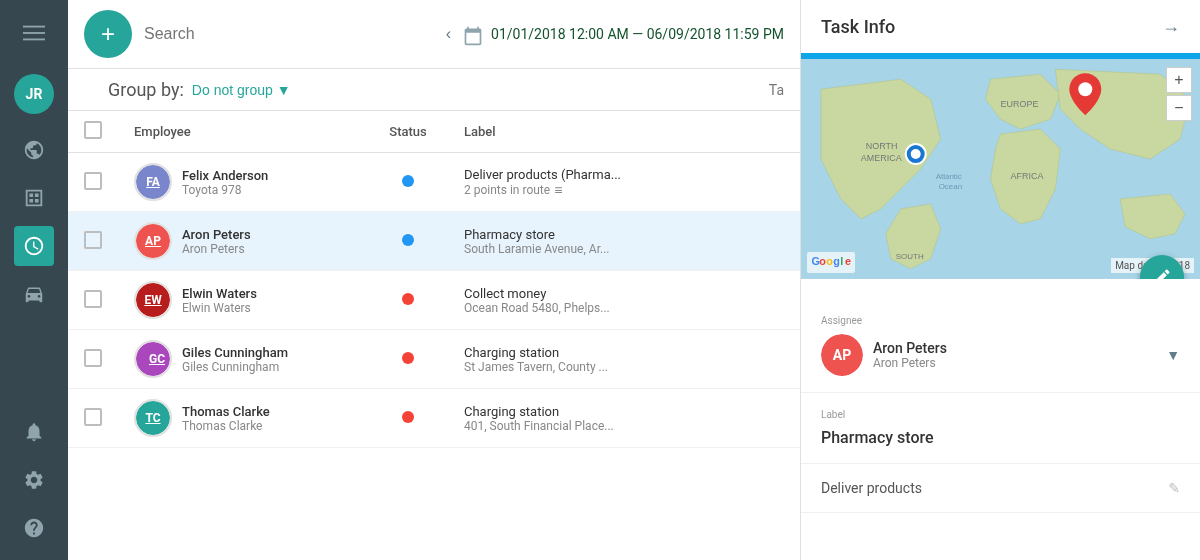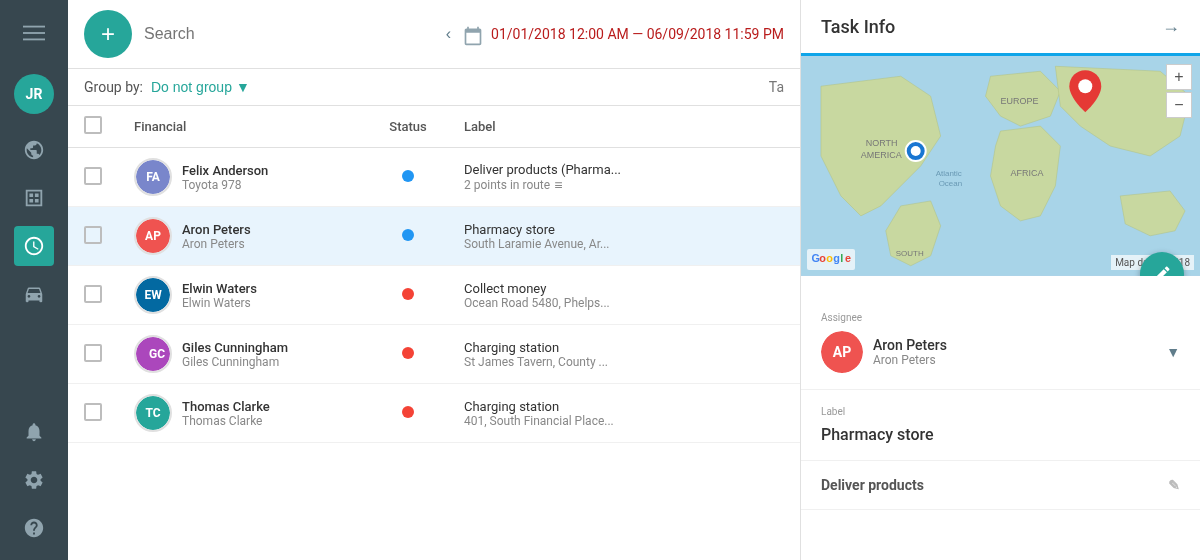--- a/index.html
+++ b/index.html
@@ -100,31 +100,31 @@
     }
     .nav-arrow {
       background: none;
       border: none;
       cursor: pointer;
       color: #607d8b;
       font-size: 16px;
       padding: 4px;
     }
     .calendar-icon { color: #90a4ae; font-size: 20px; }
-    .date-range { font-size: 14px; color: #b91c1c; }
+    .date-range { font-size: 14px; color: #14532d; }
 
     
     .toolbar {
       display: flex;
       align-items: center;
       padding: 10px 16px;
       border-bottom: 1px solid #e0e0e0;
       gap: 8px;
     }
-    .group-by-label { font-size: 14px; color: #555; }
+    .group-by-label { font-size: 18px; color: #555; margin-left: 24px; }
     .group-by-select {
       display: flex;
       align-items: center;
       gap: 4px;
       cursor: pointer;
       font-size: 14px;
       color: #26a69a;
       border: none;
       background: none;
     }
@@ -179,20 +179,21 @@
     .employee-avatar-img {
       width: 100%;
       height: 100%;
       border-radius: 50%;
       display: flex;
       align-items: center;
       justify-content: center;
       font-size: 12px;
       font-weight: bold;
       color: white;
+      text-decoration: underline;
     }
     .employee-name { font-weight: 500; color: #333; font-size: 13px; text-align: center; }
     .employee-sub { color: #888; font-size: 12px; }
 
     .status-dot {
       width: 12px;
       height: 12px;
       border-radius: 50%;
       display: inline-block;
       margin: auto;
@@ -213,21 +214,21 @@
       display: flex;
       flex-direction: column;
       flex-shrink: 0;
       overflow-y: auto;
     }
     .panel-header {
       display: flex;
       align-items: center;
       justify-content: space-between;
       padding: 16px 20px;
-      border-bottom: 3px solid #0ea5e9;
+      border-bottom: 6px solid #0ea5e9;
     }
     .panel-title { font-size: 18px; font-weight: 500; color: #333; }
     .panel-close-btn {
       background: none;
       border: none;
       cursor: pointer;
       color: #607d8b;
       font-size: 18px;
     }
 
@@ -320,21 +321,21 @@
       overflow: hidden;
       flex-shrink: 0;
     }
     .assignee-info { flex: 1; }
     .assignee-name { font-size: 14px; font-weight: 500; color: #333; }
     .assignee-sub { font-size: 12px; color: #888; }
     .dropdown-arrow { color: #607d8b; font-size: 14px; cursor: pointer; }
 
     .label-value { font-size: 16px; font-weight: 500; color: #333; }
 
-    .description-row { display: flex; justify-content: space-between; align-items: flex-start; font-weight: bold; }
+    .description-row { display: flex; justify-content: space-between; align-items: flex-start; }
     .description-text { font-size: 14px; color: #555; }
     .edit-icon { color: #bbb; cursor: pointer; font-size: 14px; }
 
     
     ::-webkit-scrollbar { width: 4px; }
     ::-webkit-scrollbar-track { background: #f1f1f1; }
     ::-webkit-scrollbar-thumb { background: #ccc; border-radius: 2px; }
   </style>
 </head>
 <body>
@@ -411,21 +412,21 @@
     <span class="tab-label">Ta</span>
   </div>
 
   <div class="table-container">
     <table>
       <thead>
         <tr>
           <th>
             <span class="checkbox"></span>
           </th>
-          <th class="th-employee">Financial</th>
+          <th class="th-employee">Employee</th>
           <th class="th-status">Status</th>
           <th class="th-label">Label</th>
           <th></th>
         </tr>
       </thead>
       <tbody id="table-body">
       <tr>
       <td>
         <span class="checkbox"></span>
       </td>
@@ -483,21 +484,21 @@
       </td>
       <td></td>
     </tr>
           <tr>
       <td>
         <span class="checkbox"></span>
       </td>
       <td>
         <div class="employee-cell">
           <div class="employee-avatar">
-            <div class="employee-avatar-img" style="background:#0369a1;">EW</div>
+            <div class="employee-avatar-img" style="background:#b91c1c;">EW</div>
           </div>
           <div>
             <div class="employee-name">Elwin Waters</div>
             <div class="employee-sub">Elwin Waters</div>
           </div>
         </div>
       </td>
       <td style="text-align:center;">
         <span class="status-dot status-red"></span>
       </td>

